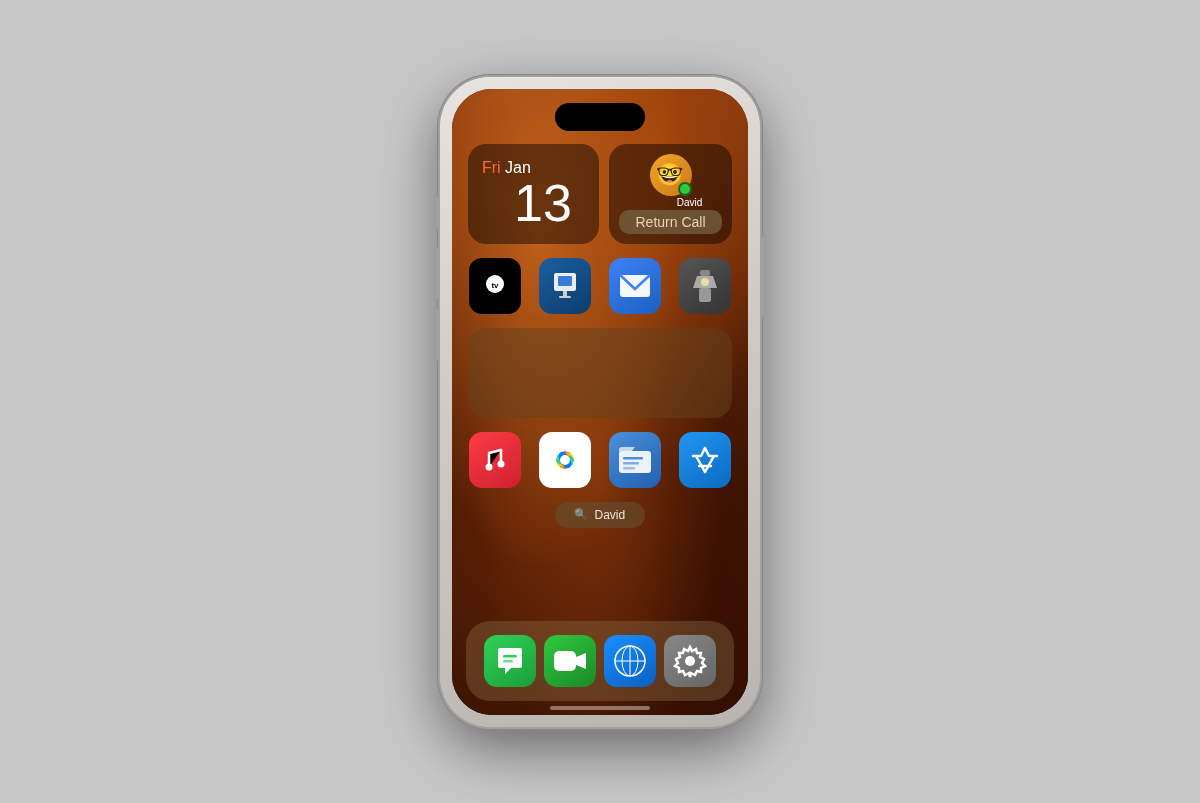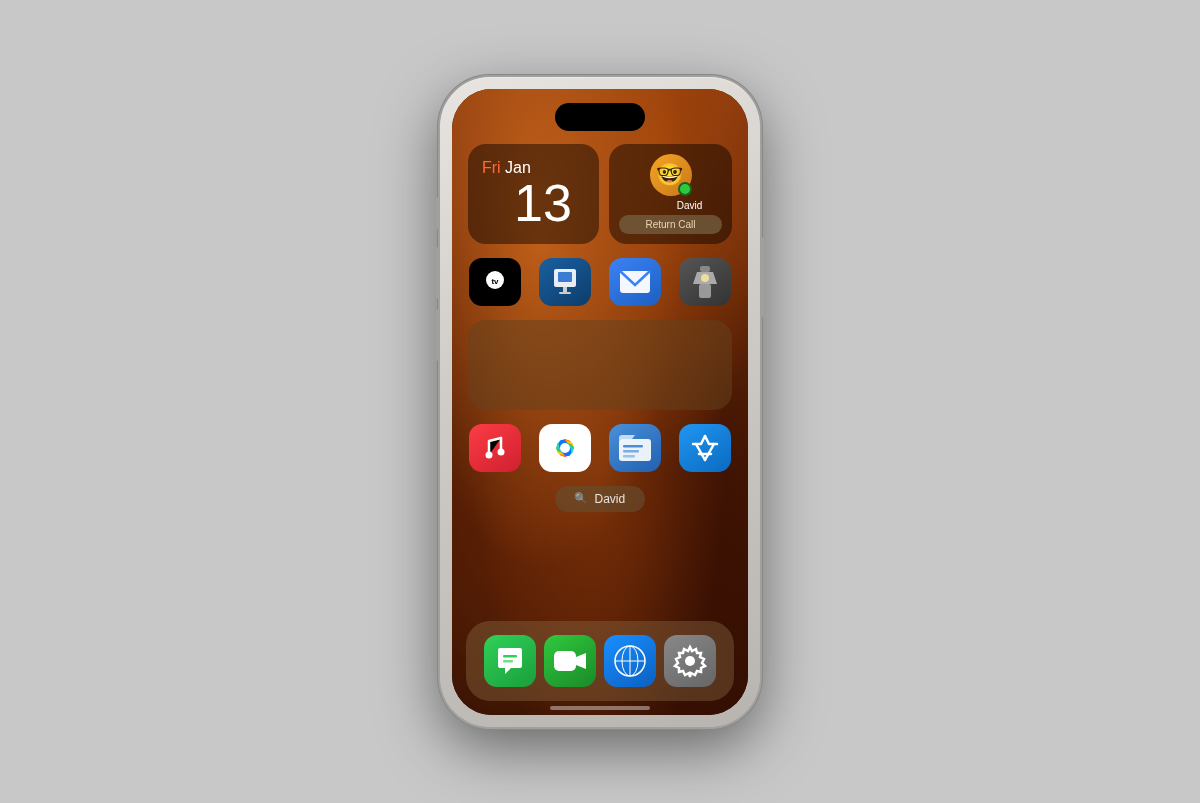--- a/index.html
+++ b/index.html
@@ -191,38 +191,38 @@
       font-size: 10px;
       font-weight: 500;
       margin-left: 38px;
     }
     .return-call-btn {
       background: rgba(120,100,70,0.7);
       border: none;
       border-radius: 10px;
       padding: 4px 12px;
       color: #e8d5b0;
-      font-size: 10px;
+      font-size: 14px;
       font-weight: 500;
       cursor: pointer;
       width: 100%;
       text-align: center;
     }
 
     
     .app-row {
       display: flex;
       justify-content: center;
       gap: 18px;
       width: 100%;
     }
 
     .app-icon {
       width: 52px;
-      height: 48px;
+      height: 56px;
       border-radius: 13px;
       display: flex;
       align-items: center;
       justify-content: center;
       font-size: 26px;
       cursor: pointer;
       flex-shrink: 0;
     }
 
     

